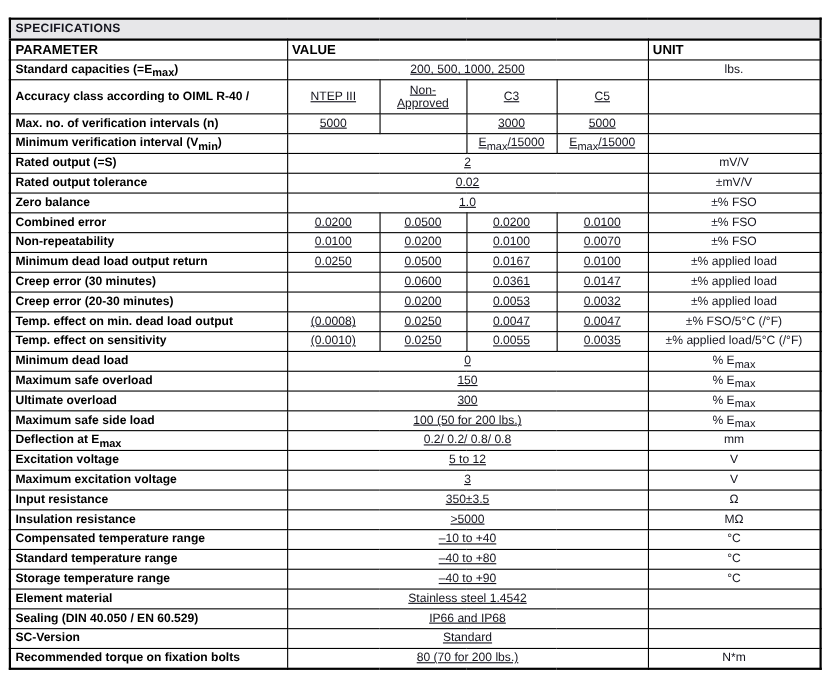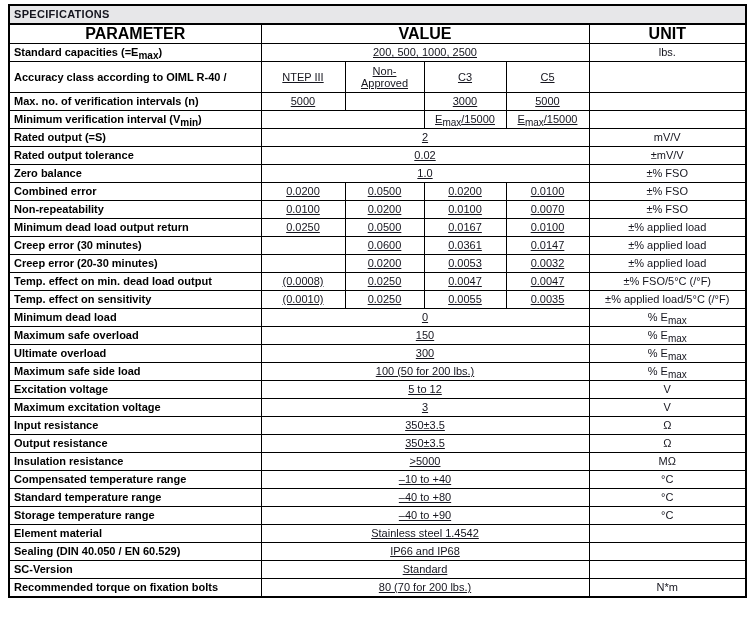--- a/index.html
+++ b/index.html
@@ -7,21 +7,21 @@
     padding: 0;
     background: #ffffff;
     width: 754px;
     height: 622px;
     font-family: "Liberation Sans", sans-serif;
     -webkit-font-smoothing: antialiased;
   }
   .spec-table {
     position: absolute;
     left: 8px;
-    top: 4px;
+    top: 16px;
     width: 737px;
     border-collapse: collapse;
     table-layout: fixed;
     border: 2px solid #000;
   }
   .spec-table td, .spec-table th {
     border: 1px solid #000;
     padding: 0 4px;
     height: 17px;
     font-size: 11px;
@@ -33,22 +33,22 @@
     font-weight: bold;
     font-size: 13.5px;
     text-align: left;
     color: #000;
     letter-spacing: 0.3px;
     border-bottom: 2px solid #000 !important;
     padding-left: 5px;
   }
   .spec-table th {
     font-weight: bold;
-    text-align: center;
-    font-size: 16px;
+    text-align: left;
+    font-size: 12px;
     color: #000;
   }
   td.param {
     font-weight: bold;
     text-align: left;
     color: #000;
   }
   td.val, td.unit {
     text-align: center;
     font-weight: normal;
@@ -197,36 +197,36 @@
         <td class="param">Ultimate overload</td>
         <td class="val" colspan="4">300</td>
         <td class="unit">% E<sub>max</sub></td>
       </tr>
       <tr>
         <td class="param">Maximum safe side load</td>
         <td class="val" colspan="4">100 (50 for 200 lbs.)</td>
         <td class="unit">% E<sub>max</sub></td>
       </tr>
       <tr>
+        <td class="param">Deflection at E<sub>max</sub></td>
+        <td class="val" colspan="4">0.2/ 0.2/ 0.8/ 0.8</td>
+        <td class="unit">mm</td>
+      </tr>
+      <tr>
         <td class="param">Excitation voltage</td>
         <td class="val" colspan="4">5 to 12</td>
         <td class="unit">V</td>
       </tr>
       <tr>
         <td class="param">Maximum excitation voltage</td>
         <td class="val" colspan="4">3</td>
         <td class="unit">V</td>
       </tr>
       <tr>
         <td class="param">Input resistance</td>
-        <td class="val" colspan="4">350±3.5</td>
-        <td class="unit">Ω</td>
-      </tr>
-      <tr>
-        <td class="param">Output resistance</td>
         <td class="val" colspan="4">350±3.5</td>
         <td class="unit">Ω</td>
       </tr>
       <tr>
         <td class="param">Insulation resistance</td>
         <td class="val" colspan="4">&gt;5000</td>
         <td class="unit">MΩ</td>
       </tr>
       <tr>
         <td class="param">Compensated temperature range</td>

